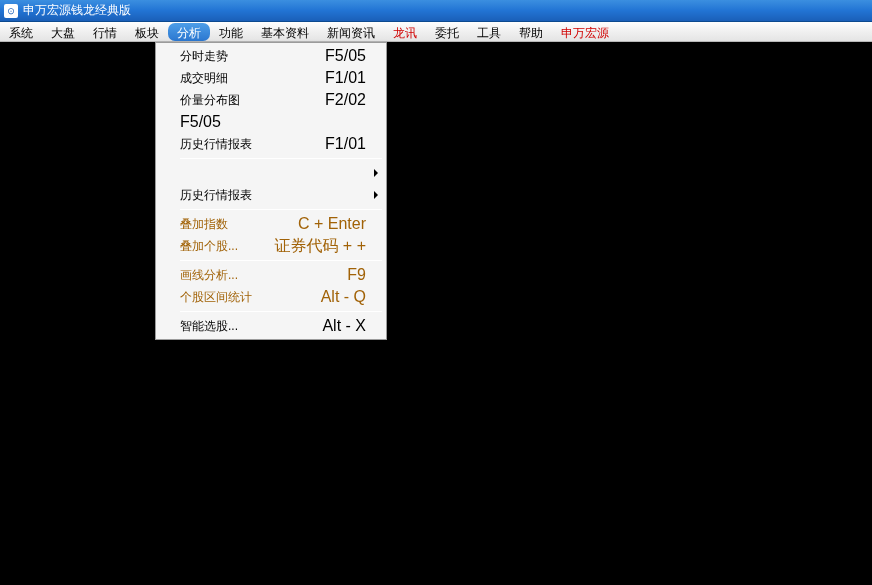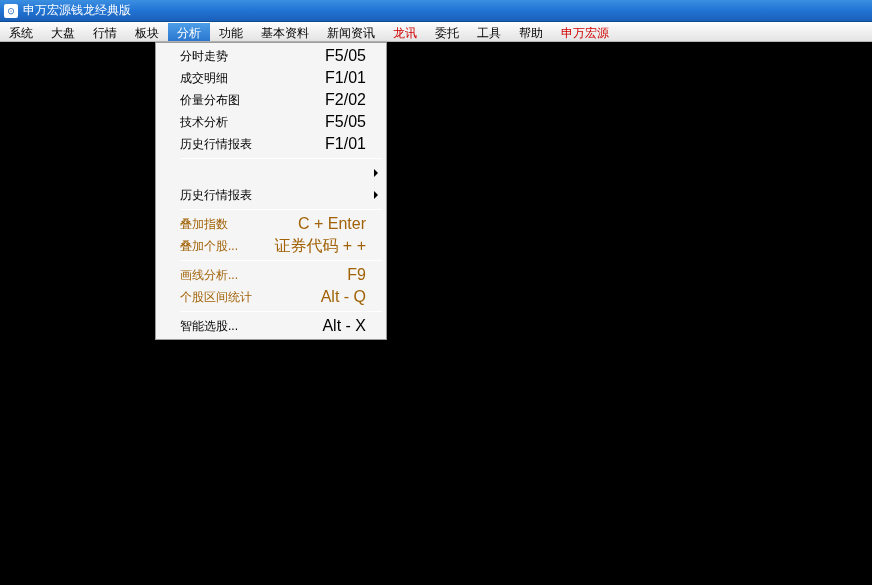--- a/index.html
+++ b/index.html
@@ -48,20 +48,21 @@
       padding: 2px 9px;
       color: #000;
       cursor: pointer;
       height: 18px;
       line-height: 16px;
     }
     .menu-item.red { color: #d00000; }
     .menu-item.active {
       background: linear-gradient(to bottom, #4d9ee8 0%, #2b77d0 100%);
       color: #fff;
+      border-radius: 7px;
     }
     .dropdown {
       position: absolute;
       top: 42px;
       left: 155px;
       width: 232px;
       background: #f5f5f5;
       border: 1px solid #9b9b9b;
       box-shadow: 2px 2px 4px rgba(0,0,0,0.3);
       padding: 2px 2px;
@@ -146,21 +147,20 @@
   </div>
   <div class="dropdown-row">
     <span class="dropdown-label">成交明细</span>
     <span class="dropdown-shortcut">F1/01</span>
   </div>
   <div class="dropdown-row">
     <span class="dropdown-label">价量分布图</span>
     <span class="dropdown-shortcut">F2/02</span>
   </div>
   <div class="dropdown-row">
-    <span class="dropdown-label">技术分析</span>
     <span class="dropdown-shortcut">F5/05</span>
   </div>
   <div class="dropdown-row">
     <span class="dropdown-label">历史行情报表</span>
     <span class="dropdown-shortcut">F1/01</span>
   </div>
 
   <div class="dropdown-sep"></div>
 
   <div class="dropdown-row">

